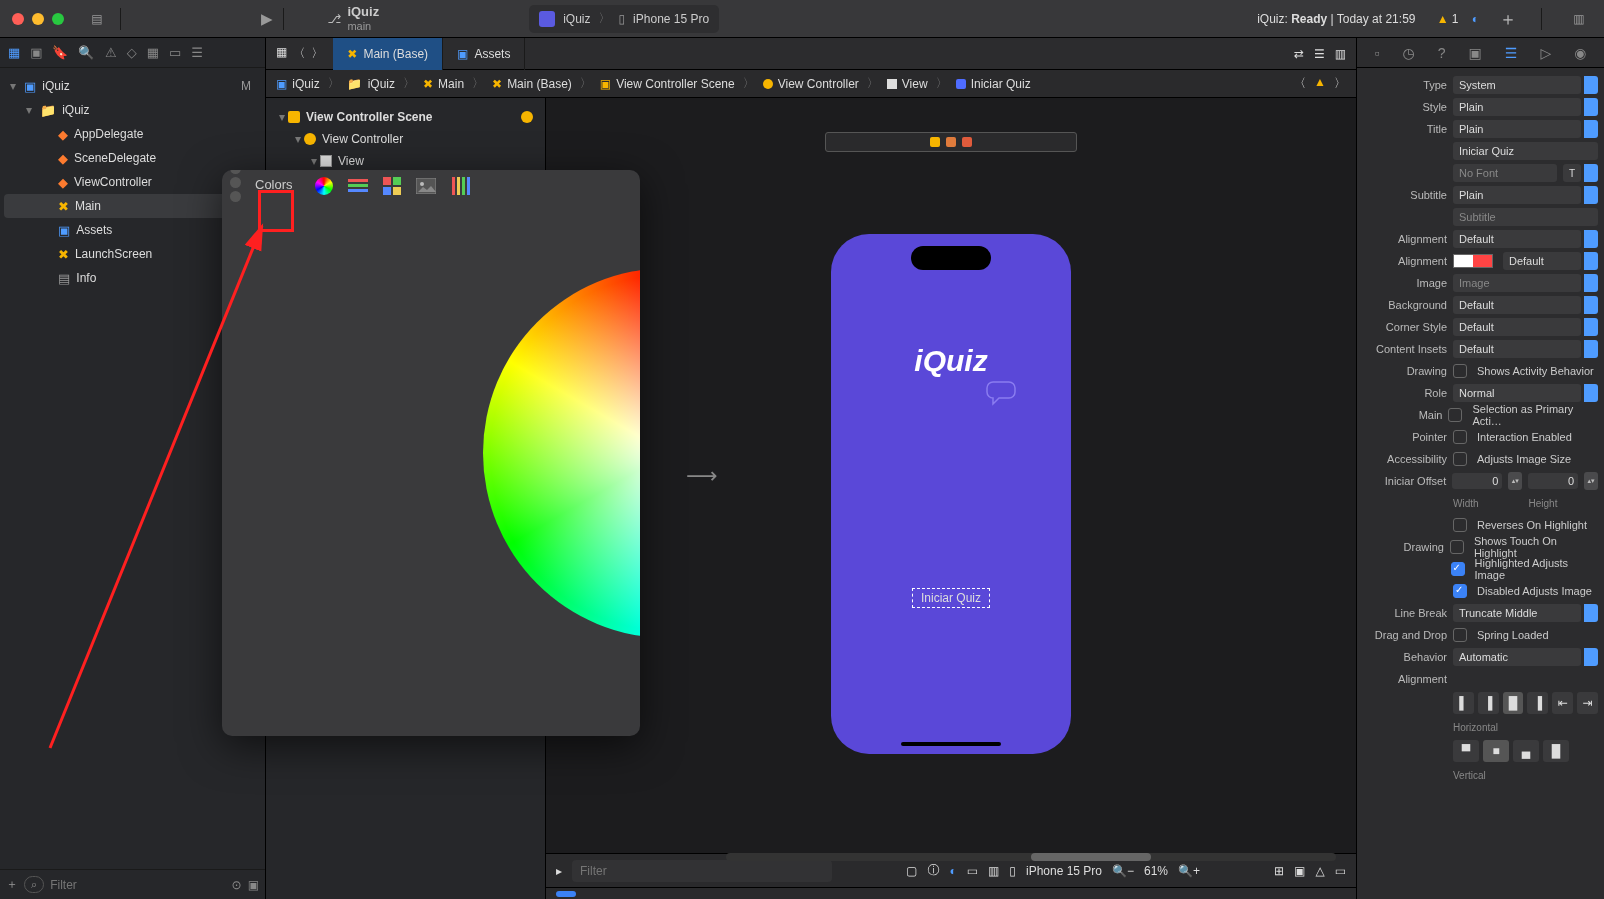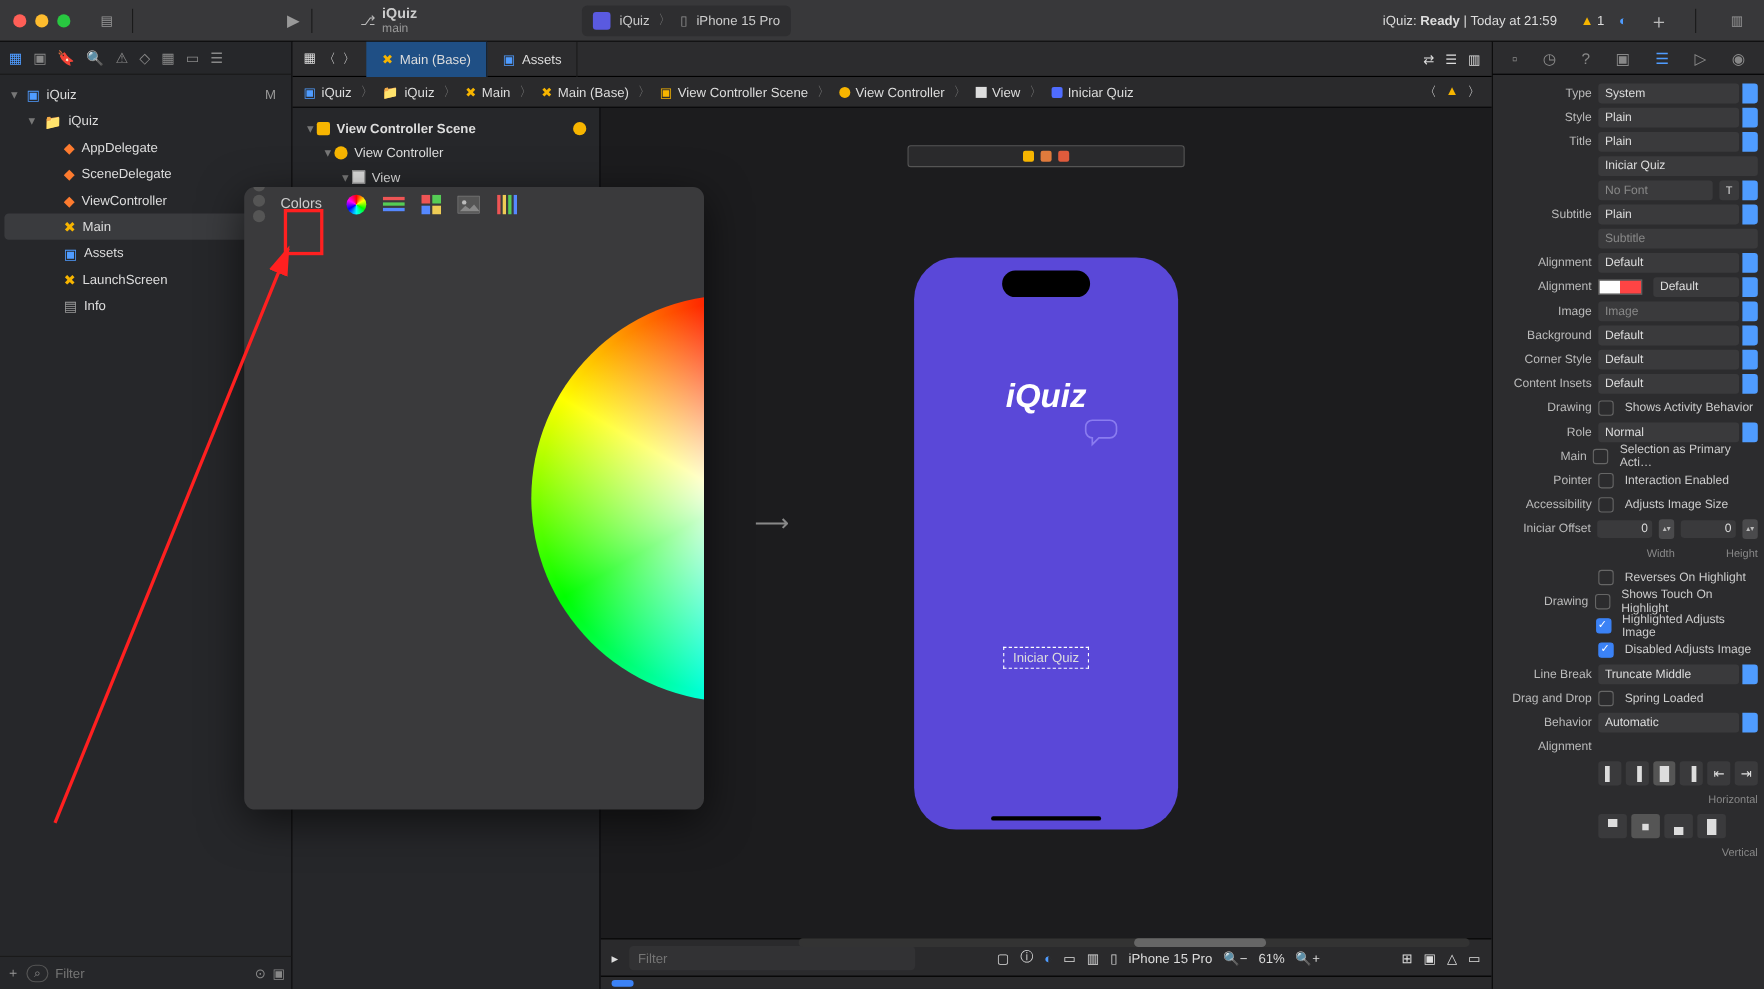--- a/index.html
+++ b/index.html
@@ -114,21 +114,21 @@
 .prow .lbl{ width:84px; text-align:right; color:#bbb; font-size:11px;}
 .prow .val{ flex:1; background:#3a3a3c; border-radius:3px; height:18px; display:flex; align-items:center; padding:0 6px; font-size:11px; color:#ddd;}
 .prow .val.placeholder{ color:#888;}
 .prow .drop{ width:14px; height:18px; background:#4f9cff; border-radius:0 3px 3px 0; margin-left:-3px;}
 .prow .chk{ width:14px; height:14px; border:1px solid #666; border-radius:3px; margin-right:4px; flex:none;}
 .prow .chk.on{ background:#3b82f6; border-color:#3b82f6; position:relative;}
 .prow .chk.on::after{ content:"✓"; color:#fff; font-size:10px; position:absolute; left:1px; top:-1px;}
 .prow .clab{ font-size:11px; color:#ccc;}
 .prow .num{ width:50px; background:#3a3a3c; border:none; color:#ddd; text-align:right; padding:2px 4px; border-radius:3px; font-size:11px;}
 .prow .step{ width:14px; height:18px; background:#4a4a4c; border-radius:3px; display:flex; flex-direction:column; font-size:7px; color:#bbb; align-items:center; justify-content:center;}
-.subl{ font-size:10px; color:#888; text-align:right; flex:1;}
+.subl{ font-size:10px; color:#888; text-align:left; flex:1;}
 .align-row{ display:flex; gap:4px; padding:2px 6px 2px 96px;}
 .align-btn{ width:26px; height:22px; background:#3a3a3c; border-radius:3px; display:flex; align-items:center; justify-content:center;}
 .align-btn.sel{ background:#555;}
 .swatch{ width:40px; height:14px; border:1px solid #666; background:linear-gradient(to right,#fff 50%,#f44 50%); margin-right:4px;}
 .fonticon{ width:18px; height:18px; background:#3a3a3c; border-radius:3px; display:flex; align-items:center; justify-content:center; font-size:10px;}
 
 
 .colors{ position:absolute; left:222px; top:170px; width:418px; height:566px; background:#3a3a3c; border-radius:10px; box-shadow:0 10px 40px rgba(0,0,0,.6); display:flex; flex-direction:row; overflow:hidden; z-index:50;}
 .colors .cbar{ height:28px; display:flex; align-items:center; padding:0 8px; gap:8px;}
 .colors .cbar .dots span{ width:11px;height:11px;border-radius:50%;background:#555;display:inline-block;margin-right:6px;}

